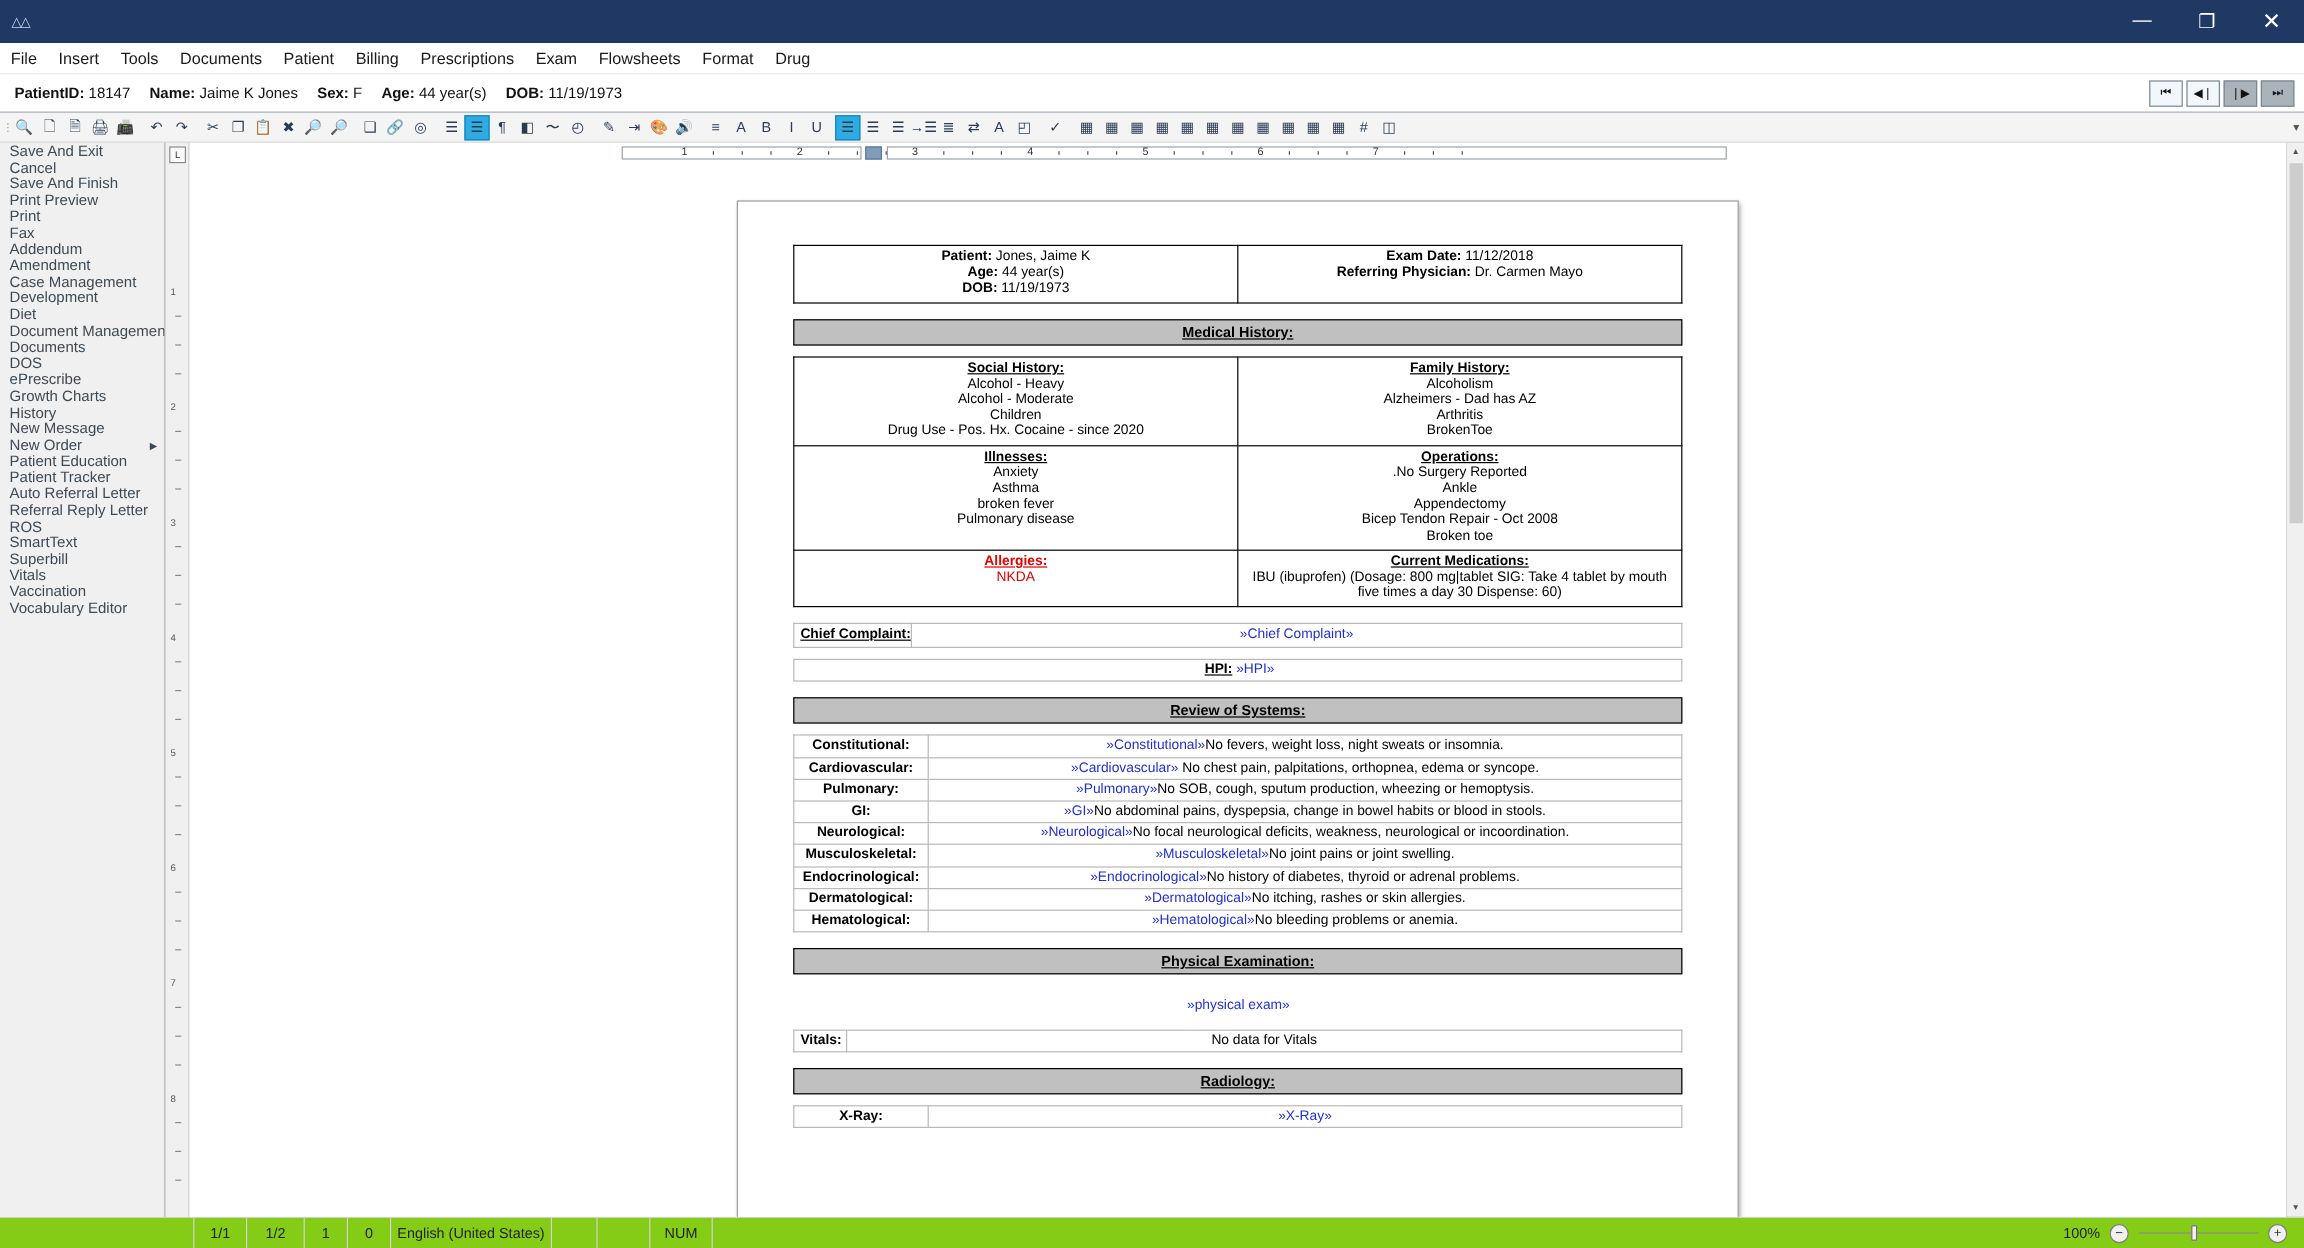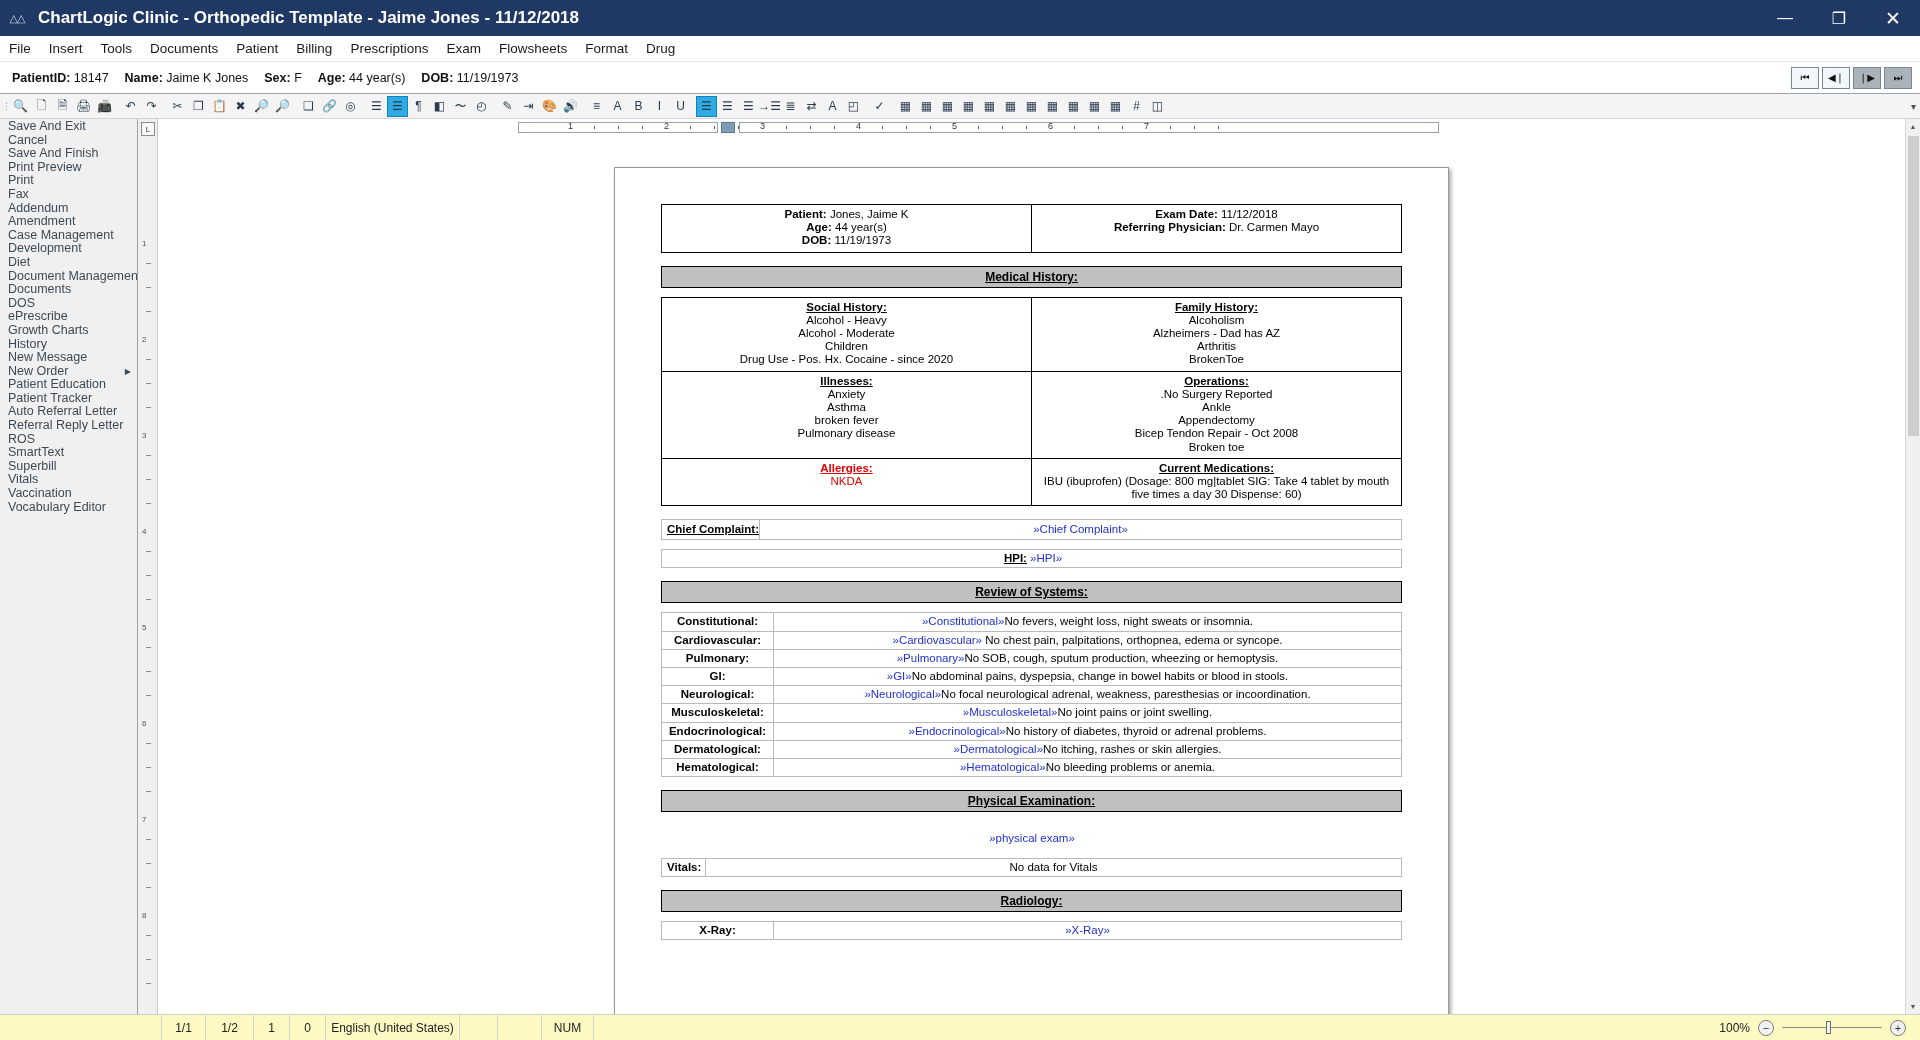--- a/index.html
+++ b/index.html
@@ -151,21 +151,21 @@
   .vscroll {
     width: 15px; flex: 0 0 15px; background: #f0f0f0; border-left: 1px solid #d8d8d8;
     display: flex; flex-direction: column; align-items: center;
   }
   .vscroll .sb-arrow { width:15px; height:15px; display:flex; align-items:center; justify-content:center; font-size:7px; color:#555; background:#f0f0f0;}
   .vscroll .sb-thumb { width:11px; background:#cdcdcd; margin:2px 0; }
   .vscroll .sb-track { flex:1 1 auto; width:15px; background:#f0f0f0; }
 
   
   .statusbar {
-    height: 26px; flex: 0 0 26px; background: #fef9c3; border-top: 1px solid #cfcfcf;
+    height: 26px; flex: 0 0 26px; background: #84cc16; border-top: 1px solid #cfcfcf;
     display: flex; align-items: center; font-size: 12px; color: #222;
   }
   .statusbar .cell {
     height: 26px; display: flex; align-items: center; justify-content: center;
     border-right: 1px solid #d3d3d3; padding: 0 10px; white-space: nowrap;
   }
   .statusbar .spacer { flex: 1 1 auto; }
   .zoomgrp { display: flex; align-items: center; gap: 8px; padding-right: 14px; }
   .zoomgrp .zbtn {
     width: 16px; height: 16px; border-radius: 50%; border: 1px solid #7d7d7d;
@@ -176,21 +176,20 @@
   .zslider .ztrack { width: 100%; height: 1px; background: #8c8c8c; }
   .zslider .zthumb { position: absolute; left: 44px; width: 5px; height: 13px; background: #f0f0f0; border: 1px solid #6b6b6b; }
 </style>
 </head>
 <body>
 
 <div id="app">
 
   <div class="titlebar">
     <div class="app-icon">△△</div>
-    <div class="title-text">ChartLogic Clinic - Orthopedic Template - Jaime Jones - 11/12/2018</div>
     <div class="win-btns">
       <div class="win-btn">—</div>
       <div class="win-btn">❐</div>
       <div class="win-btn close">✕</div>
     </div>
   </div>
 
   <div class="menubar" id="menubar">
       <div class="menu-item">File</div>
       <div class="menu-item">Insert</div>
@@ -613,21 +612,21 @@
                   <tr>
                     <td class="ros-label">Pulmonary:</td>
                     <td><span class="blue">»Pulmonary»</span><span>No SOB, cough, sputum production, wheezing or hemoptysis.</span></td>
                   </tr>
                   <tr>
                     <td class="ros-label">GI:</td>
                     <td><span class="blue">»GI»</span><span>No abdominal pains, dyspepsia, change in bowel habits or blood in stools.</span></td>
                   </tr>
                   <tr>
                     <td class="ros-label">Neurological:</td>
-                    <td><span class="blue">»Neurological»</span><span>No focal neurological adrenal, weakness, paresthesias or incoordination.</span></td>
+                    <td><span class="blue">»Neurological»</span><span>No focal neurological deficits, weakness, neurological or incoordination.</span></td>
                   </tr>
                   <tr>
                     <td class="ros-label">Musculoskeletal:</td>
                     <td><span class="blue">»Musculoskeletal»</span><span>No joint pains or joint swelling.</span></td>
                   </tr>
                   <tr>
                     <td class="ros-label">Endocrinological:</td>
                     <td><span class="blue">»Endocrinological»</span><span>No history of diabetes, thyroid or adrenal problems.</span></td>
                   </tr>
                   <tr>

